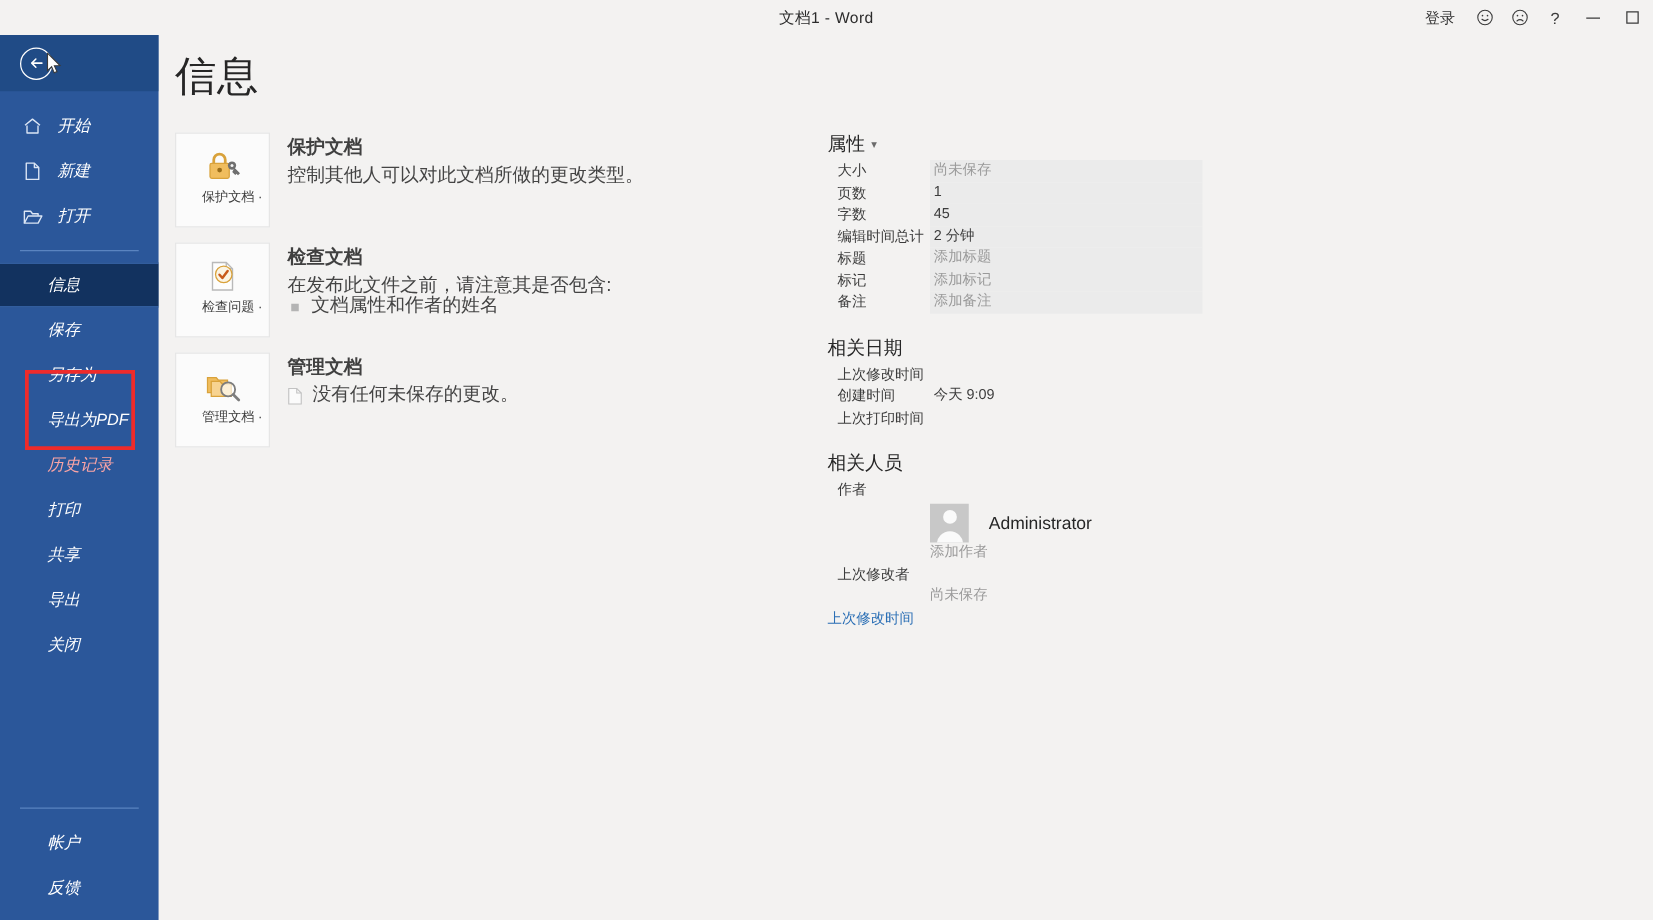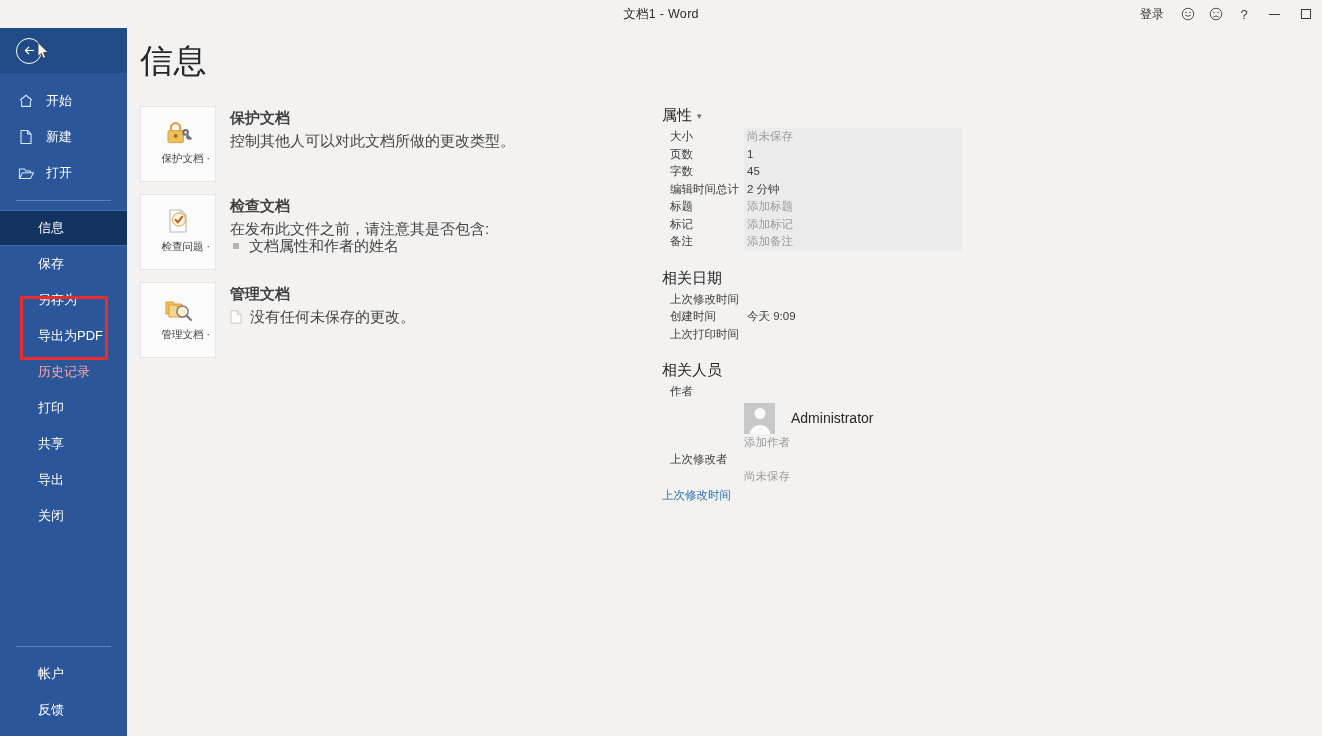--- a/index.html
+++ b/index.html
@@ -49,20 +49,21 @@
   .glyph-restore {
     width: 10px; height: 10px; border: 1px solid #3b3b3b; display: block;
   }
   .smiley { width: 14px; height: 14px; }
 
   
   .sidebar {
     position: absolute; left: 0; top: 28px;
     width: 127px; height: 708px;
     background: #2b579a;
+    font-style: italic;
   }
   .back-row {
     position: relative;
     height: 45px; width: 127px;
     background: #204b86;
     display: flex; align-items: center;
   }
   .back-circle {
     margin-left: 16px;
     width: 26px; height: 26px; border-radius: 50%;
@@ -141,21 +142,21 @@
   .card-btn .bigicon { width: 34px; height: 34px; margin-bottom: 2px; }
   .card-btn .btn-label {
     font-size: 10.5px; color: #3c3c3c; line-height: 12px;
     text-align: right; width: 64px;
   }
   .card-body { padding-left: 14px; padding-top: 1px; }
   .card-h {
     font-size: 15px; color: #404040; line-height: 22px; margin-bottom: 3px; font-weight: bold;
   }
   .card-p { font-size: 15px; color: #444; line-height: 17px; }
-  .bullet-line { display: flex; align-items: flex-start; }
+  .bullet-line { display: flex; align-items: flex-start; font-family: Liberation Mono, monospace; }
   .bullet-sq {
     width: 6px; height: 6px; background: #b4b4b4; margin: 6px 10px 0 3px;
     flex: none;
   }
   .doc-mini { width: 12px; height: 14px; margin: 2px 8px 0 0; flex: none; }
 
   
   .props { position: absolute; left: 535px; top: 78px; width: 300px; }
   .prop-h {
     font-size: 15px; color: #262626; margin-bottom: 3px;

